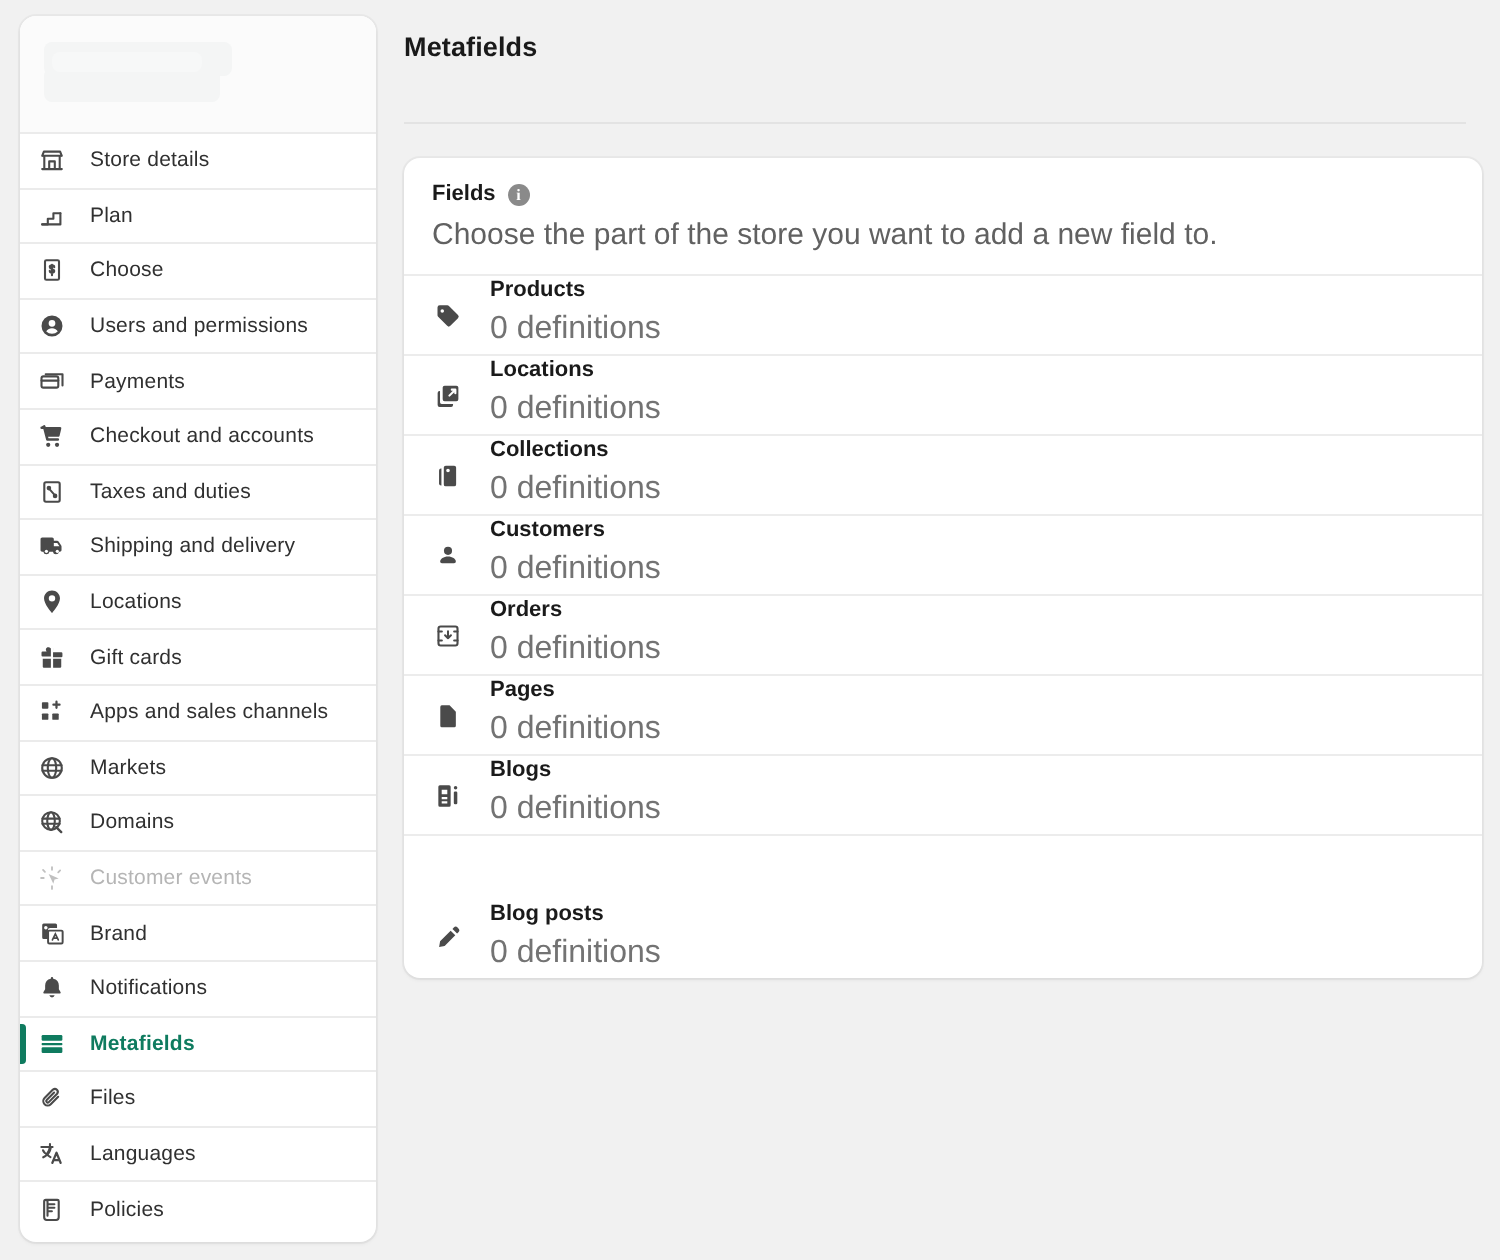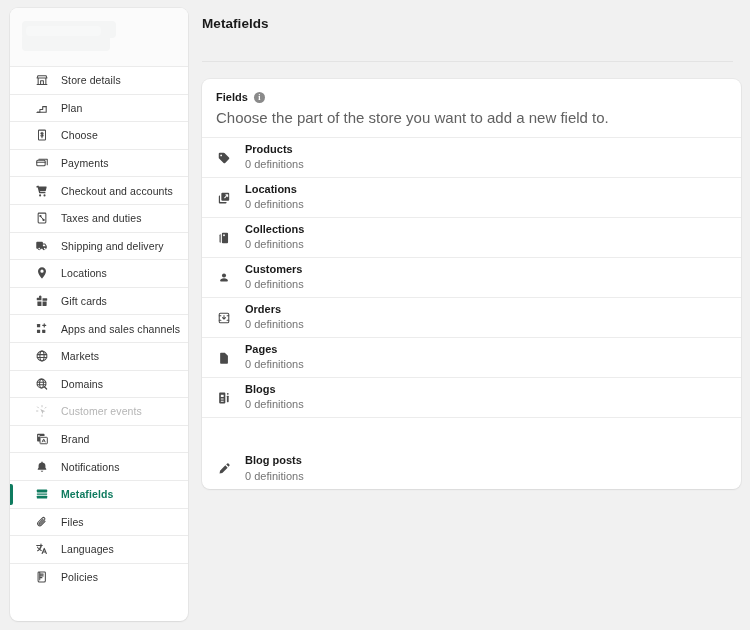--- a/index.html
+++ b/index.html
@@ -32,21 +32,21 @@
     background: #f4f5f5;
     border-radius: 4px;
   }
   .sk-bar.a { left: 12px; top: 13px; width: 94px; height: 17px; }
   .sk-bar.b { left: 12px; top: 26px; width: 88px; height: 17px; }
   .sk-bar.c { left: 16px; top: 18px; width: 75px; height: 10px; background:#f7f8f8; }
 
   .nav-item {
     display: flex; align-items: center;
     height: 27.6px;
-    padding-left: 24px;
+    padding-left: 8px;
     border-bottom: 1px solid #ebebeb;
     position: relative;
     cursor: pointer;
   }
   .nav-item:last-child { border-bottom: none; }
   .nav-ico {
     width: 16px; height: 16px;
     display: flex; align-items: center; justify-content: center;
     flex: 0 0 16px;
     color: #4a4a4a;
@@ -111,21 +111,21 @@
     cursor: pointer;
   }
   .field-row:last-child { border-bottom: none; margin-top: 31px; }
   .field-ico {
     width: 16px; height: 16px; flex: 0 0 16px;
     display: flex; align-items: center; justify-content: center;
     color: #4a4a4a;
   }
   .field-text { margin-left: 13px; }
   .field-name { font-size: 11px; font-weight: 700; color: #1a1a1a; line-height: 1.25; }
-  .field-count { font-size: 11px; color: #737373; line-height: 1.35; margin-top: 1px; }
+  .field-count { font-size: 16px; color: #737373; line-height: 1.35; margin-top: 1px; }
 </style>
 </head>
 <body>
 
 <div class="app">
 
   <div class="sidebar">
     <div class="sidebar-skeleton">
       <div class="sk-bar a"></div>
       <div class="sk-bar b"></div>
@@ -153,20 +153,28 @@
           <span class="nav-ico">
             <svg width="14" height="14" viewBox="0 0 20 20" fill="none" stroke="currentColor" stroke-width="1.5" stroke-linecap="round" stroke-linejoin="round">
               <rect x="5" y="3" width="10" height="14" rx="1"></rect>
               <path d="M10 6.2v7.6M11.6 8c0-.9-.8-1.3-1.6-1.3s-1.6.4-1.6 1.2c0 1.7 3.2 1 3.2 2.7 0 .9-.8 1.3-1.6 1.3s-1.6-.4-1.6-1.3"></path>
             </svg>
           </span>
           <span class="nav-label">Choose</span>
         </div>
         <div class="nav-item">
           <span class="nav-ico">
+            <svg width="14" height="14" viewBox="0 0 20 20" fill="currentColor">
+              <path d="M10 2.5a7.5 7.5 0 100 15 7.5 7.5 0 000-15zm0 3.2a2.4 2.4 0 110 4.8 2.4 2.4 0 010-4.8zm0 9.9a5.8 5.8 0 01-4.1-1.7c.5-1.4 2.2-2.3 4.1-2.3s3.6.9 4.1 2.3A5.8 5.8 0 0110 15.6z"></path>
+            </svg>
+          </span>
+          <span class="nav-label">Users and permissions</span>
+        </div>
+        <div class="nav-item">
+          <span class="nav-ico">
             <svg width="14" height="14" viewBox="0 0 20 20" fill="none" stroke="currentColor" stroke-width="1.5" stroke-linecap="round" stroke-linejoin="round">
               <rect x="2.5" y="6" width="12" height="8" rx="1.4"></rect>
               <path d="M2.5 9h12M5.5 4.5h12v8"></path>
             </svg>
           </span>
           <span class="nav-label">Payments</span>
         </div>
         <div class="nav-item">
           <span class="nav-ico">
             <svg width="14" height="14" viewBox="0 0 20 20" fill="currentColor">

